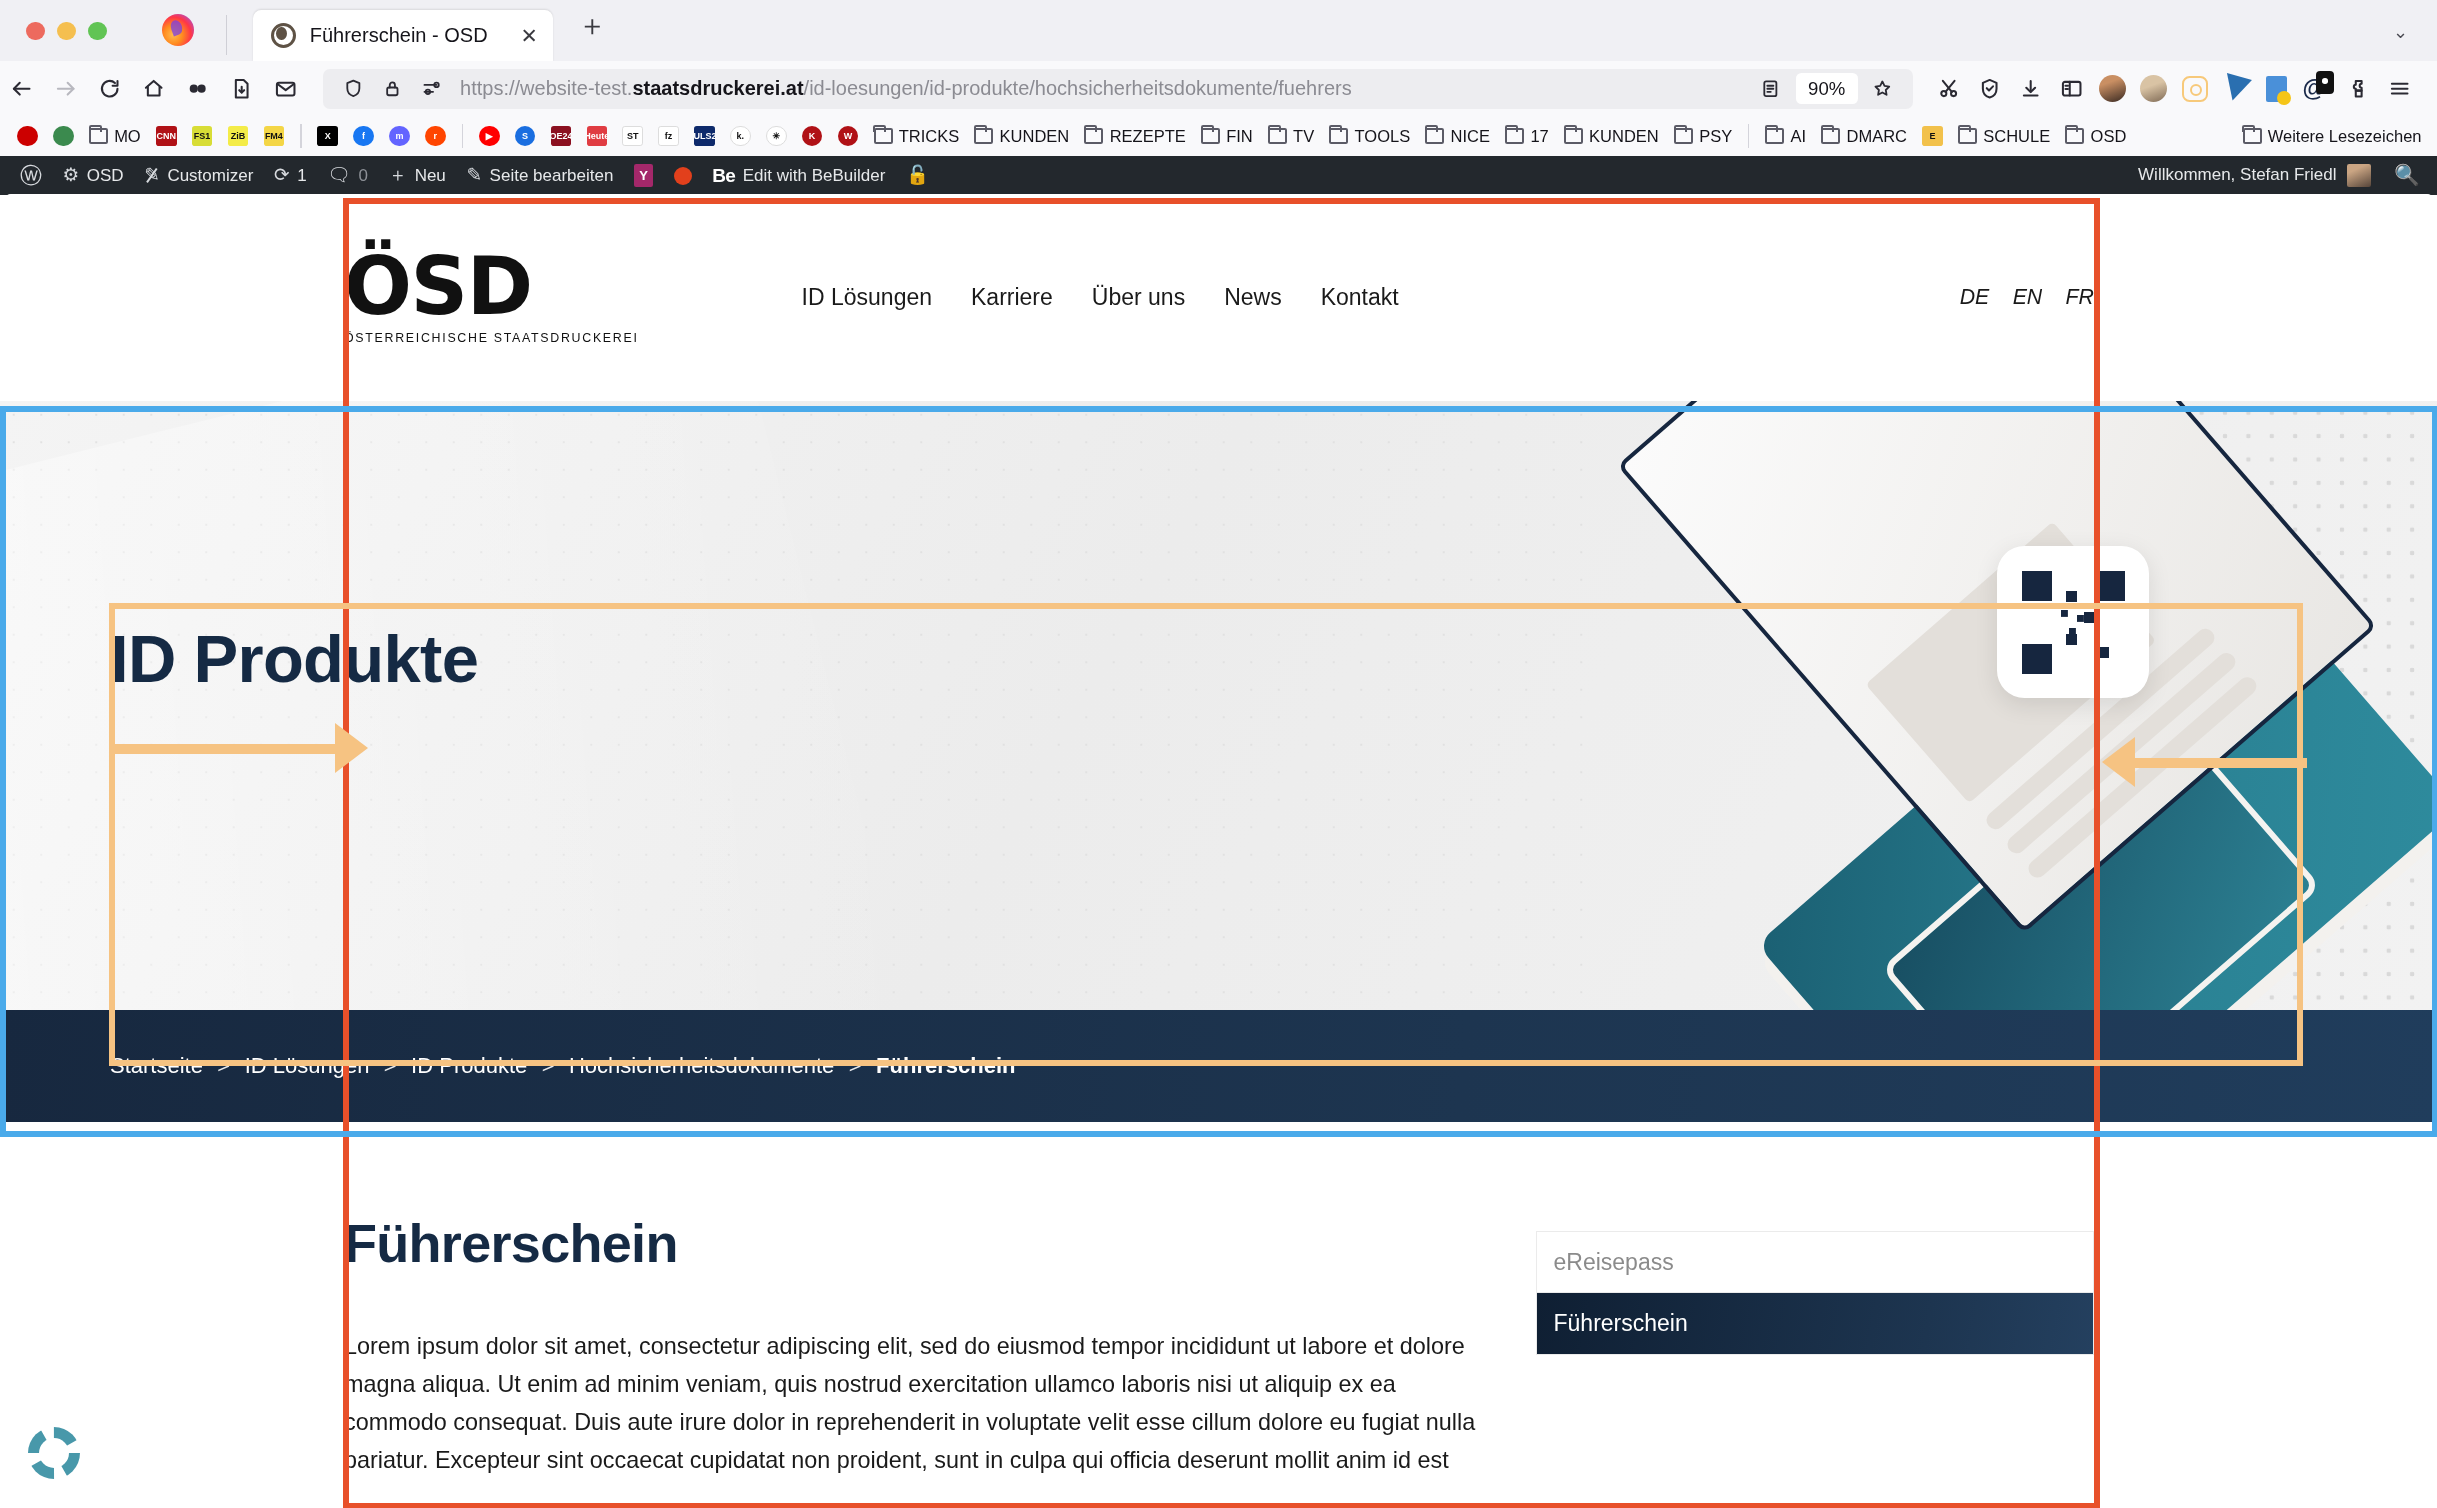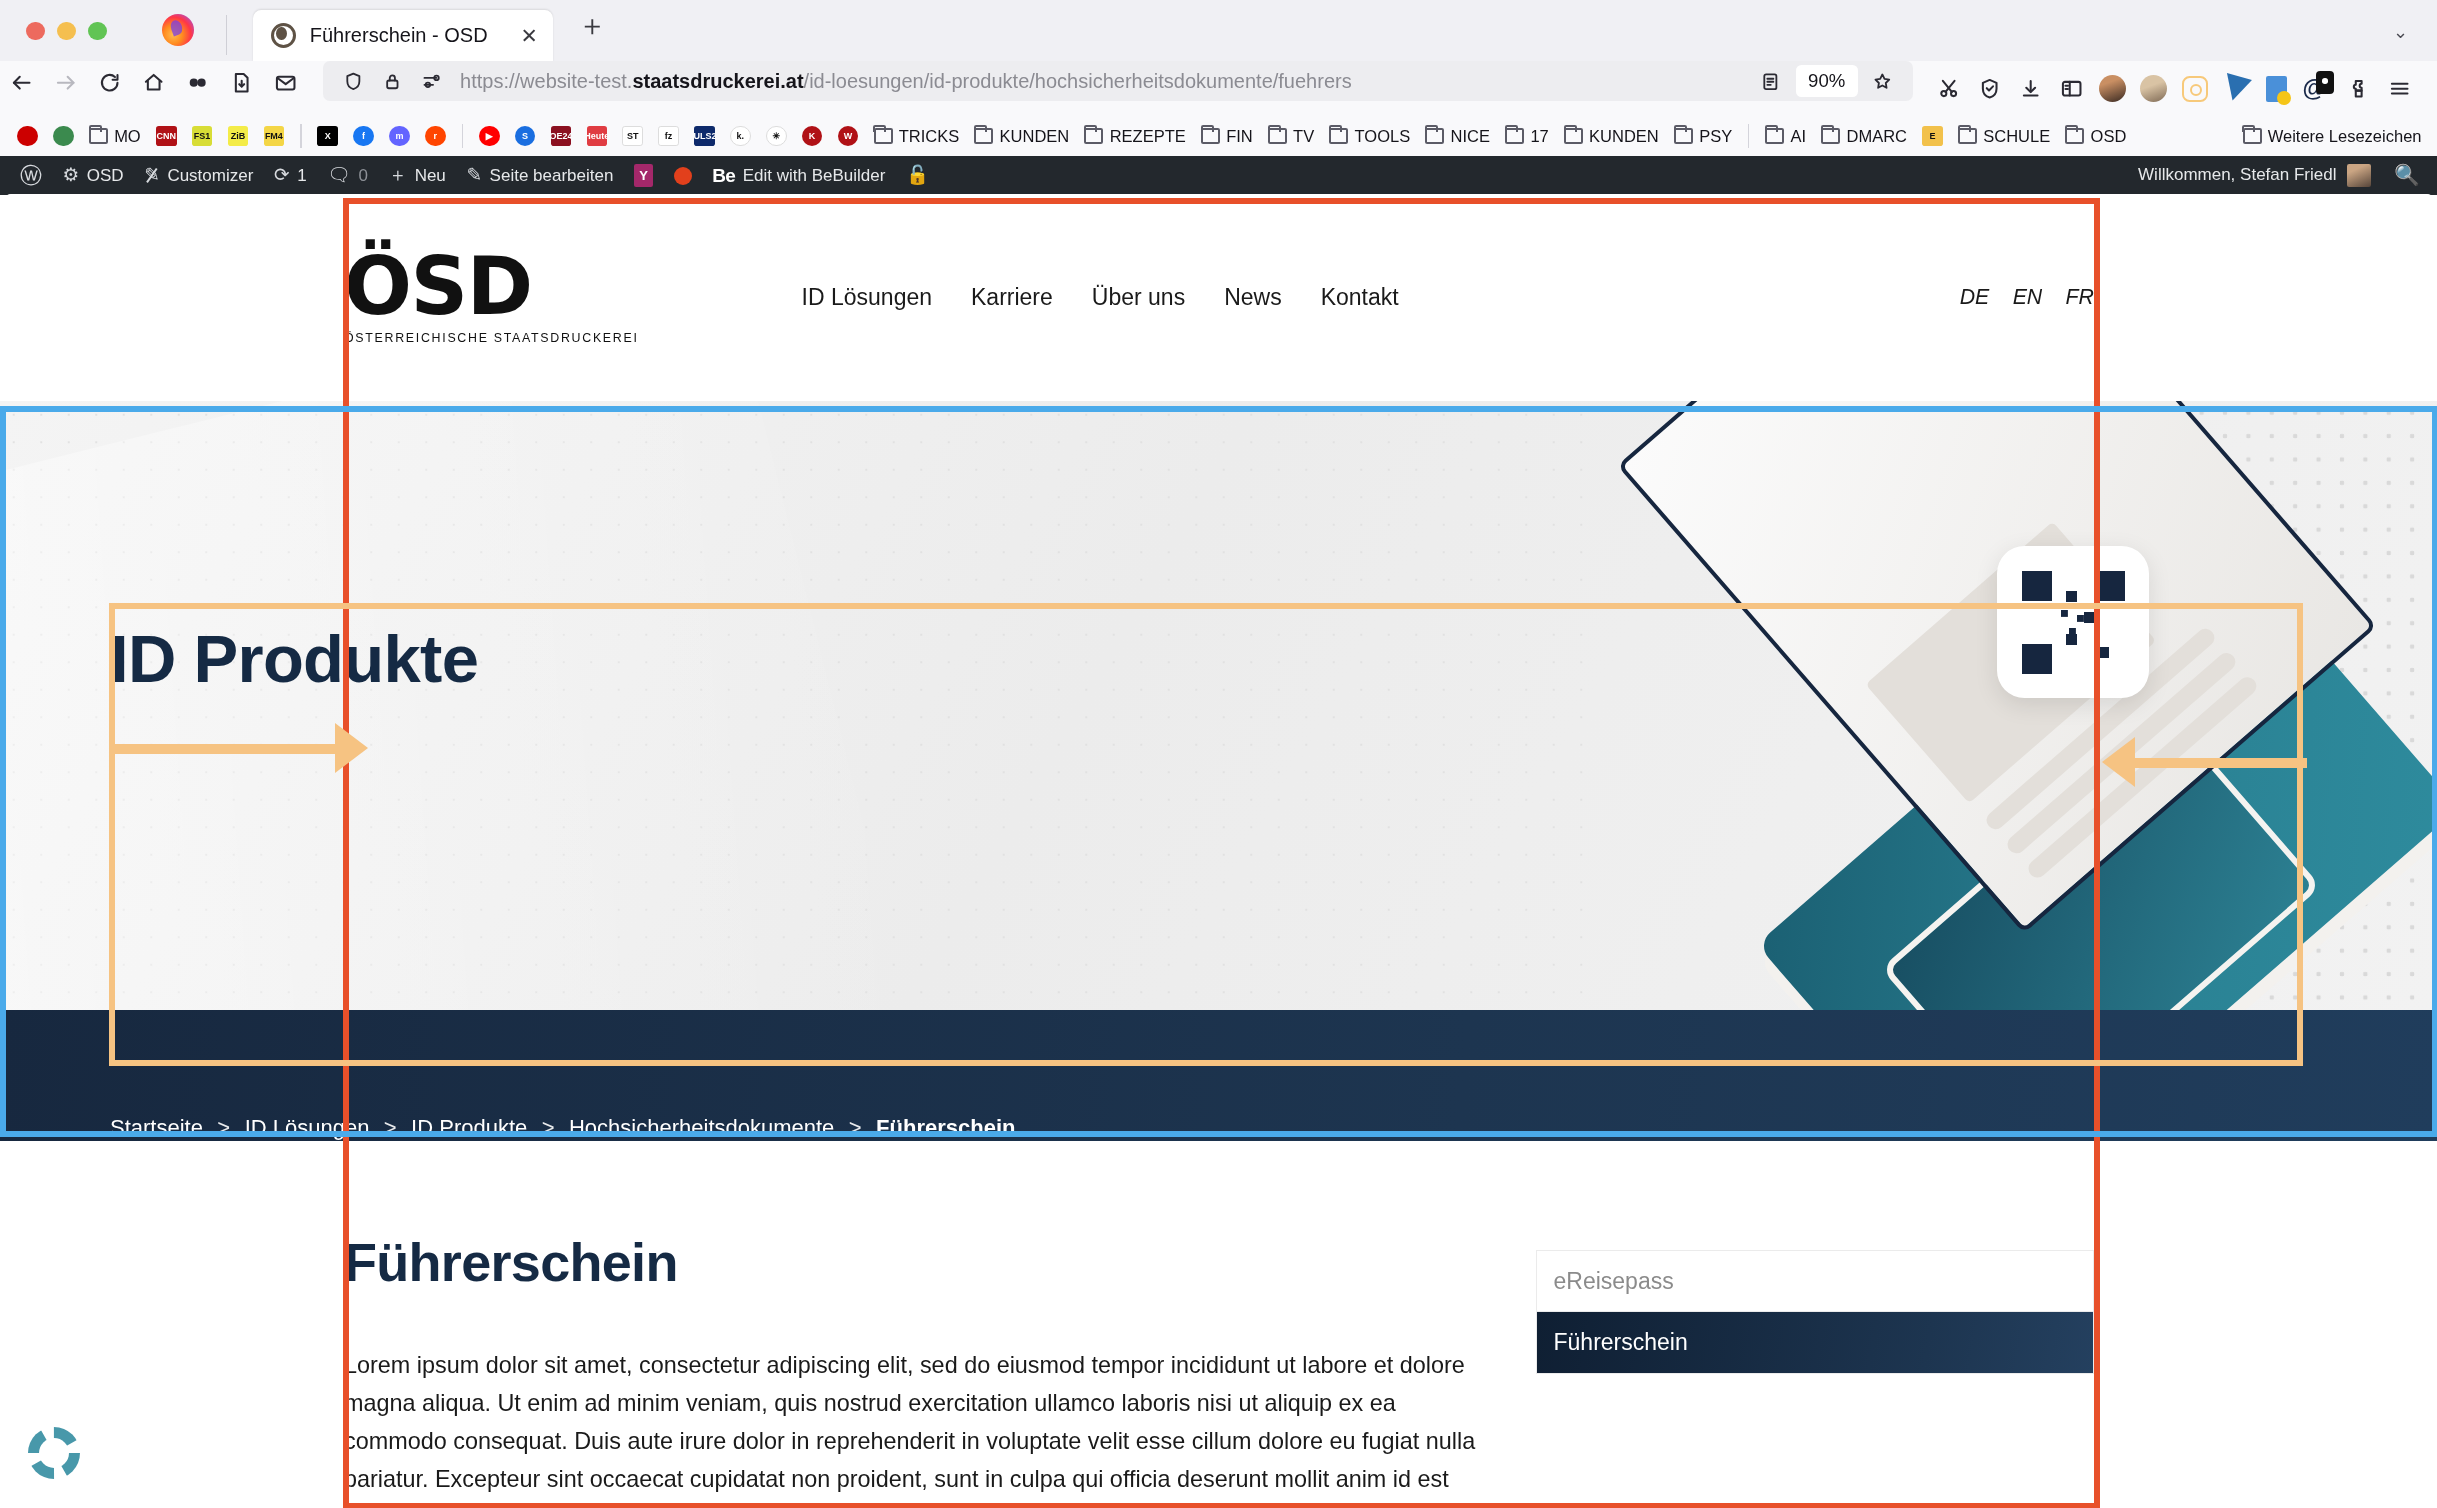--- a/index.html
+++ b/index.html
@@ -49,21 +49,21 @@
     font-size: 20px; color: #15141a; white-space: nowrap;
     overflow: hidden; text-overflow: ellipsis; max-width: 207px;
   }
   .tab-close { font-size: 20.7px; color: #3a3a40; margin-left: 19px; cursor: default; }
   .tab-new { font-size: 29px; color: #3a3a40; font-weight: 300; margin: 0 0 15px 25px; }
   .chev-down { margin: 0 30px 18px auto; font-size: 18px; color: #4a4a52; }
 
   
   .navbar {
     position: absolute; left: 0; top: 61px; width: 2438px; height: 55px;
-    background: #f9f9fb; display: flex; 
+    background: #f9f9fb; display: flex; align-items: center;
   }
   .navicon {
     width: 44px; height: 44px; display: flex; align-items: center; justify-content: center;
     color: #2b2a33; flex: none;
   }
   .navicon svg { width: 23.4px; height: 23.4px; fill: none; stroke: currentColor; stroke-width: 2.1;
                  stroke-linecap: round; stroke-linejoin: round; }
   .navicon.dim { color: #b8b8bf; }
   .urlbar {
     flex: 1; height: 40px; margin: 0 15px; background: #ededf0; border-radius: 6.9px;
@@ -239,22 +239,22 @@
       linear-gradient(#16263f,#16263f) 8.3px 18px/6.9px 6.9px no-repeat;
   }
   .phone-teal {
     position: absolute; left: 441px; top: 413px; width: 386px; height: 227px;
     background: linear-gradient(150deg,#184f63,#2c8092);
     border-radius: 15px; transform: rotate(-41deg);
     border: 6.9px solid #f5f3f0;
   }
 
   .breadcrumbbar {
-    position: relative; height: 131px; background: linear-gradient(95deg,#17283f 0%,#1d3550 60%,#203d5c 100%);
-    display: flex; align-items: flex-end; padding-left: 110px;
+    position: relative; height: 112px; background: linear-gradient(95deg,#17283f 0%,#1d3550 60%,#203d5c 100%);
+    display: flex; align-items: center; padding-left: 110px;
   }
   .breadcrumb { font-size: 22px; color: #fff; }
   .breadcrumb .sep { margin: 0 8.3px; opacity: .9; }
   .breadcrumb .cur { font-weight: 700; }
 
   .content { position: relative; background: #fff; padding: 90px 344px 0 344px; display: flex; gap: 55px; }
   .content-left { flex: 1; }
   .pagetitle { font-size: 54px; font-weight: 800; color: #152a44; letter-spacing: -0.7px; }
   .bodytext { margin-top: 54px; font-size: 23.4px; line-height: 1.62; color: #1a1a1a; max-width: 1150px; }
   .content-right { width: 558px; margin-top: 19px; }

